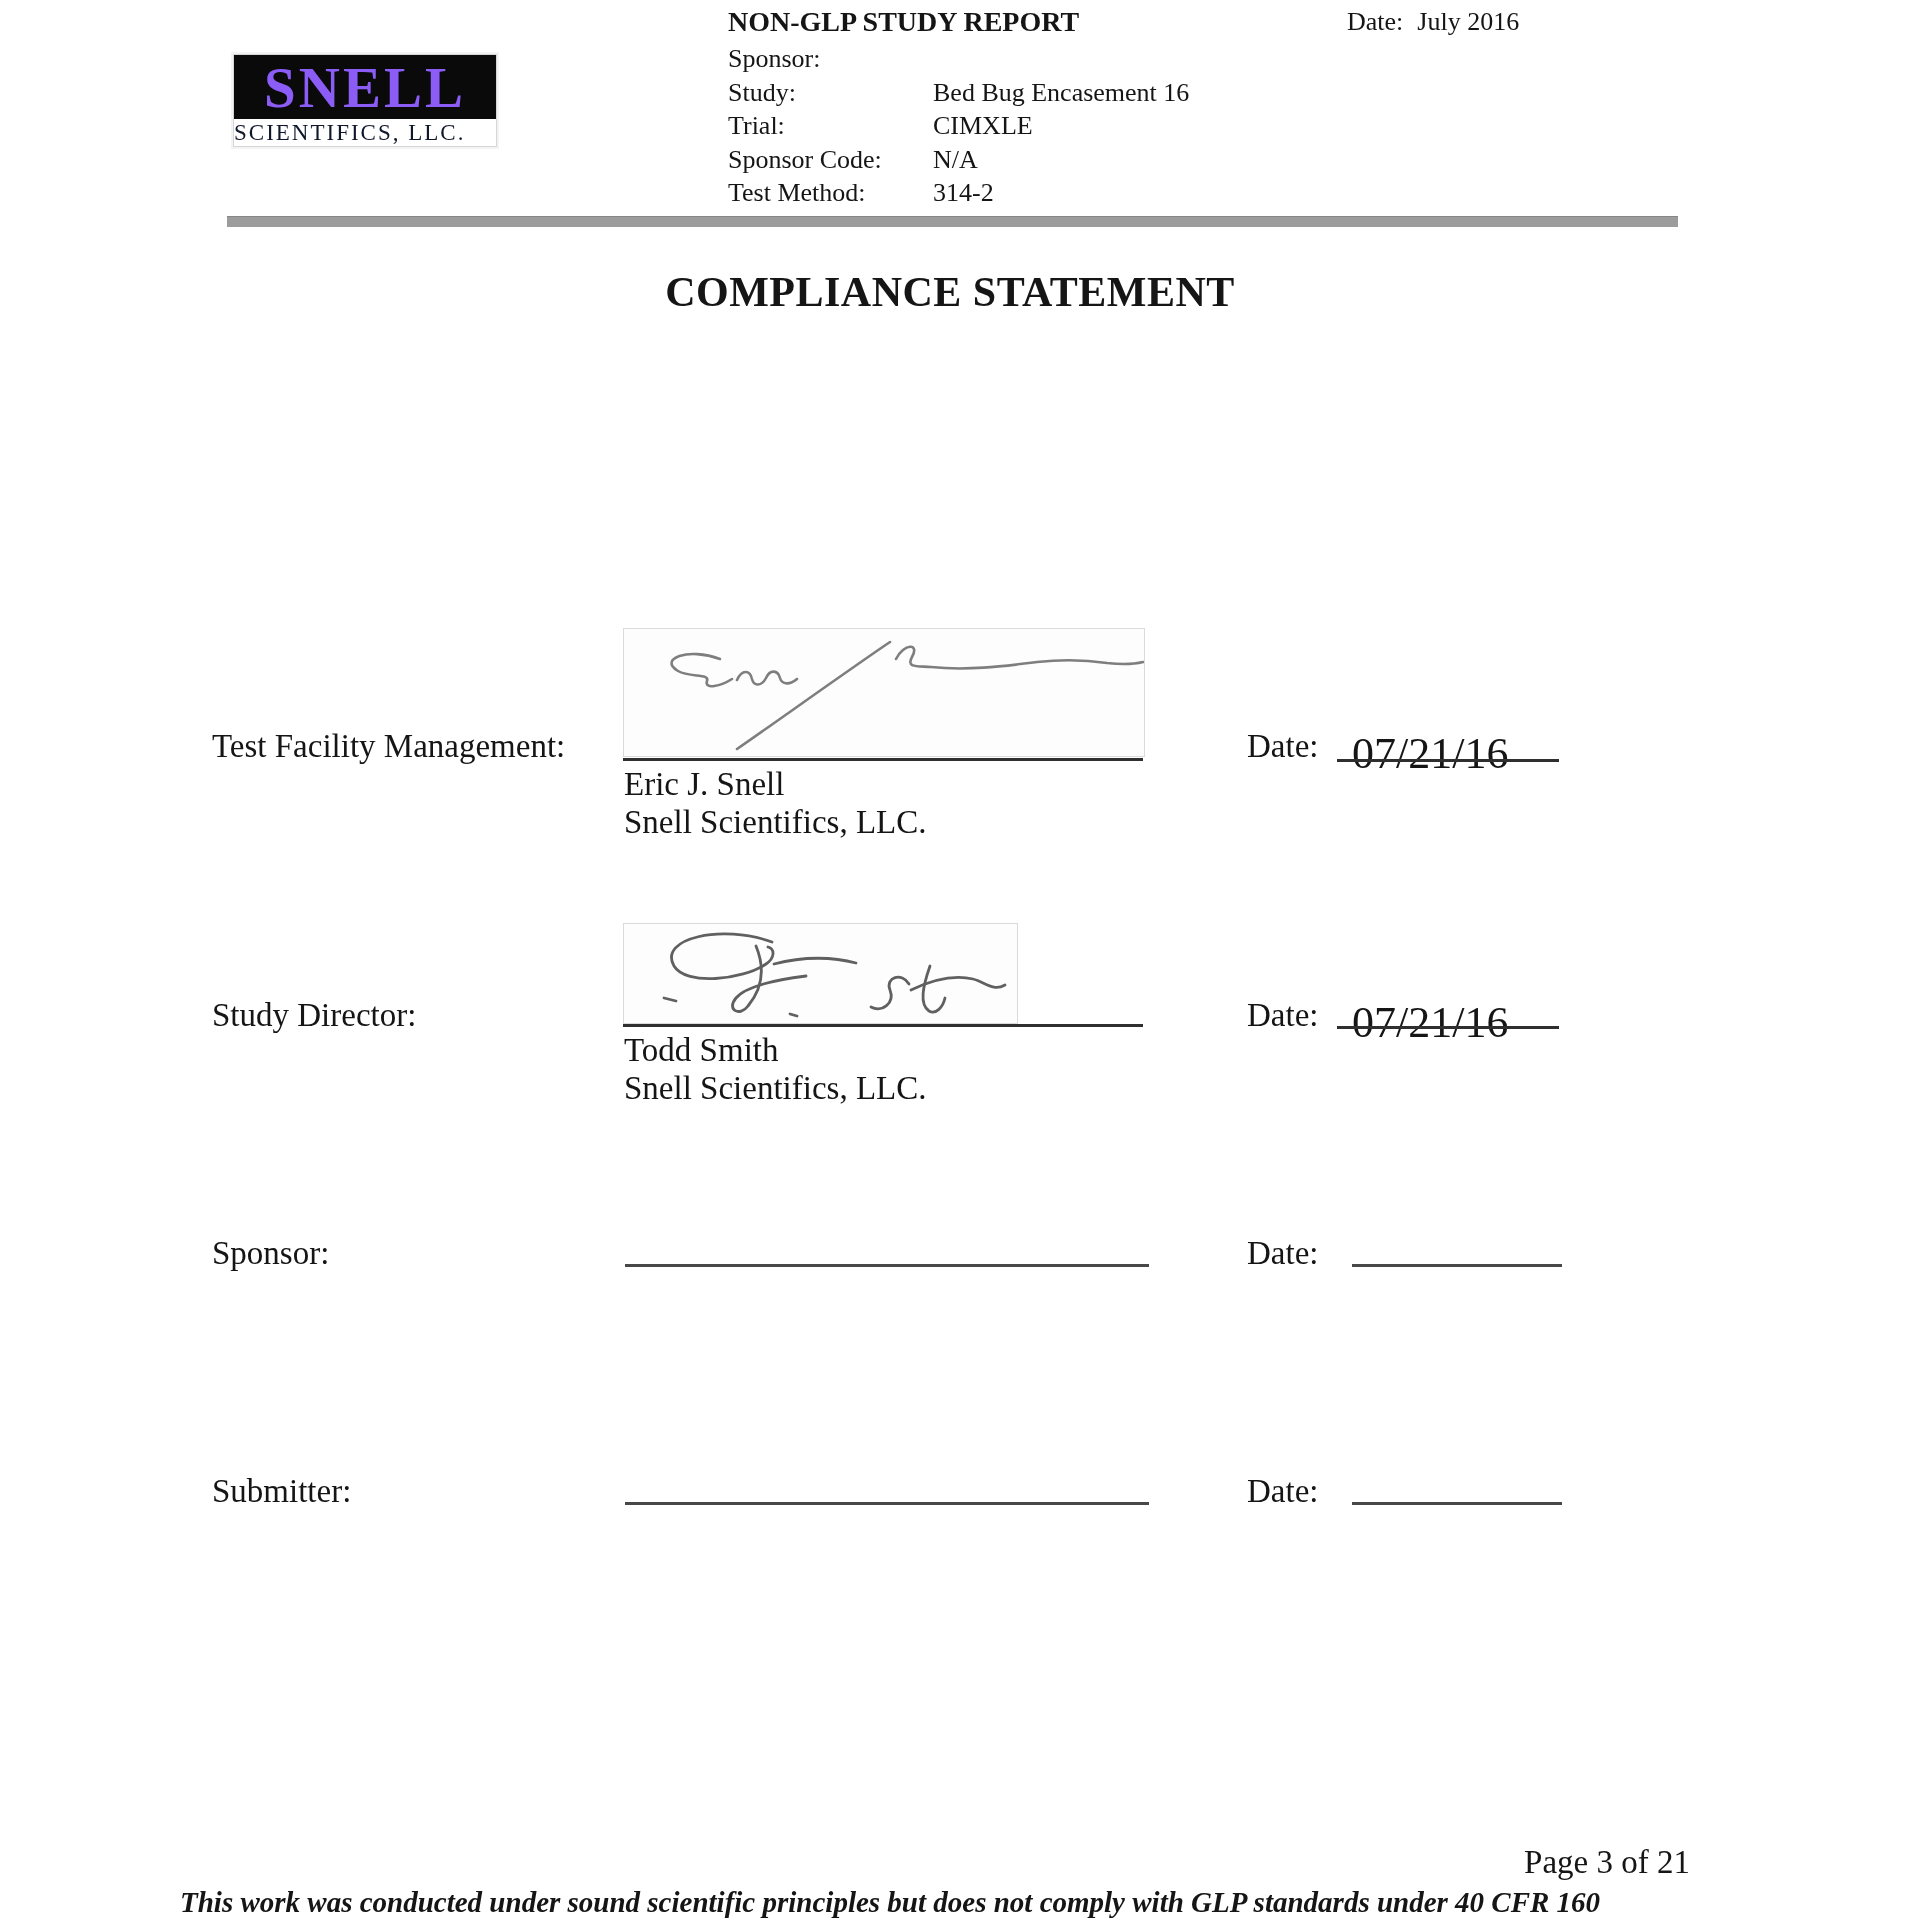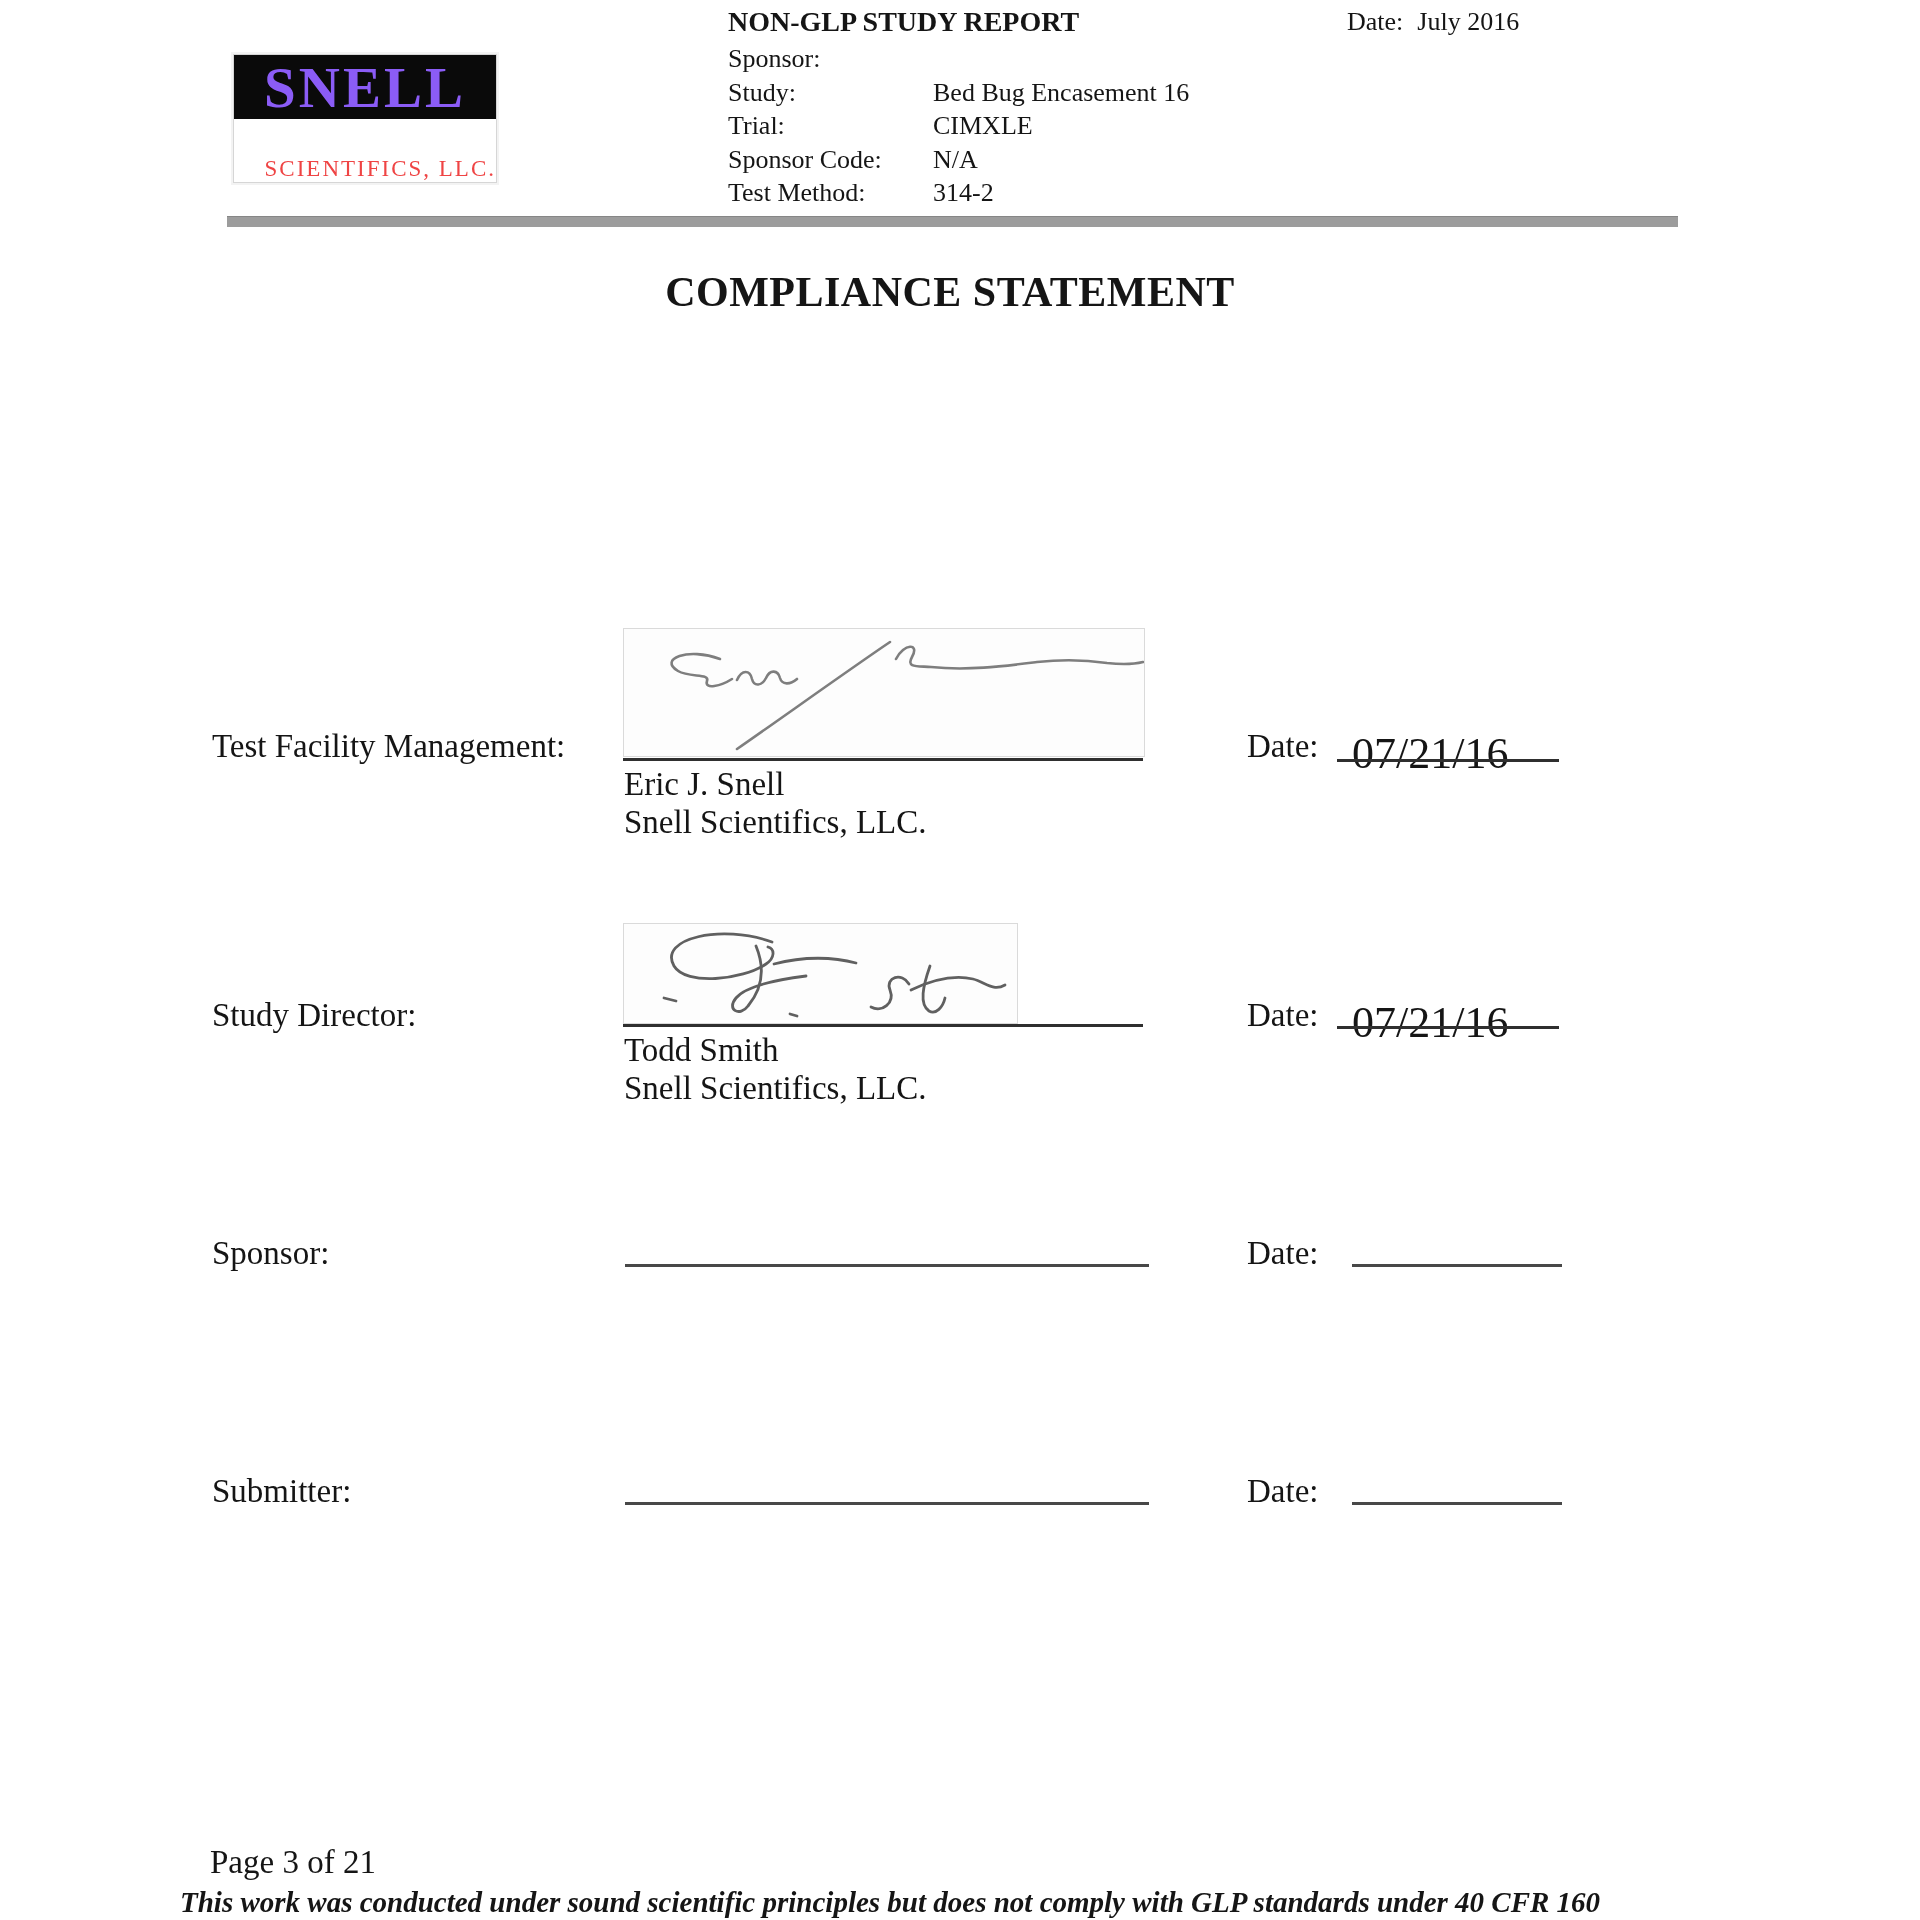--- a/index.html
+++ b/index.html
@@ -5,21 +5,21 @@
   html,body{margin:0;padding:0;background:#ffffff;}
   .page{
     position:relative;width:1920px;height:1920px;background:#ffffff;
     font-family:"Liberation Serif", serif;color:#151515;overflow:hidden;
   }
   
   .logo{position:absolute;left:233px;top:54px;width:262px;border:1px solid #d6d6d6;
         box-shadow:0 0 0 2px #f3f3f3;background:#ffffff;}
   .logo-black{background:#0a0a0a;height:64px;display:flex;align-items:center;justify-content:center;}
   .logo-word{color:#8b5cf6;font-size:57px;font-weight:bold;letter-spacing:3px;line-height:1;}
-  .logo-sub{color:#ef4444;font-size:23px;letter-spacing:2px;text-align:right;line-height:27px;height:27px;margin-top:36px;}
+  .logo-sub{color:#0f172a;font-size:23px;letter-spacing:2px;text-align:left;line-height:27px;height:27px;}
   
   .hdr{position:absolute;left:728px;top:5px;}
   .hdr-title{font-size:28px;font-weight:bold;line-height:34px;margin-bottom:3px;white-space:nowrap;}
   .hdr-row{display:flex;font-size:26px;line-height:33.5px;white-space:nowrap;}
   .hdr-label{width:205px;}
   .top-date{position:absolute;left:1347px;top:5px;display:flex;font-size:26px;line-height:34px;}
   .top-date .gap{width:14px;}
   
   .rule{position:absolute;left:227px;top:216px;width:1451px;height:10px;
         background:#9c9c9c;border-top:1px solid #868686;}
@@ -32,21 +32,21 @@
   
   .sig-label{position:absolute;left:212px;font-size:33px;white-space:nowrap;}
   .sig-name{position:absolute;left:624px;font-size:33px;white-space:nowrap;}
   .sig-box{position:absolute;background:#fdfdfd;border:1px solid #dadada;}
   .sig-box svg{display:block;width:100%;height:100%;}
   .ink-line{position:absolute;height:3px;background:#2f2f2f;}
   .blank-line{position:absolute;height:3px;background:#484848;}
   .date-label{position:absolute;left:1247px;font-size:33px;}
   .date-value{position:absolute;left:1352px;font-size:44px;white-space:nowrap;}
   
-  .footer-page{position:absolute;left:210px;top:1844px;width:1480px;text-align:left;font-size:33px;}
+  .footer-page{position:absolute;left:210px;top:1844px;width:1480px;text-align:right;font-size:33px;}
   .footer-note{position:absolute;left:180px;top:1886px;width:1480px;
                font-size:29px;font-style:italic;font-weight:bold;}
 </style>
 </head>
 <body>
 
 <div class="page">
 
   <div class="logo">
     <div class="logo-black">

